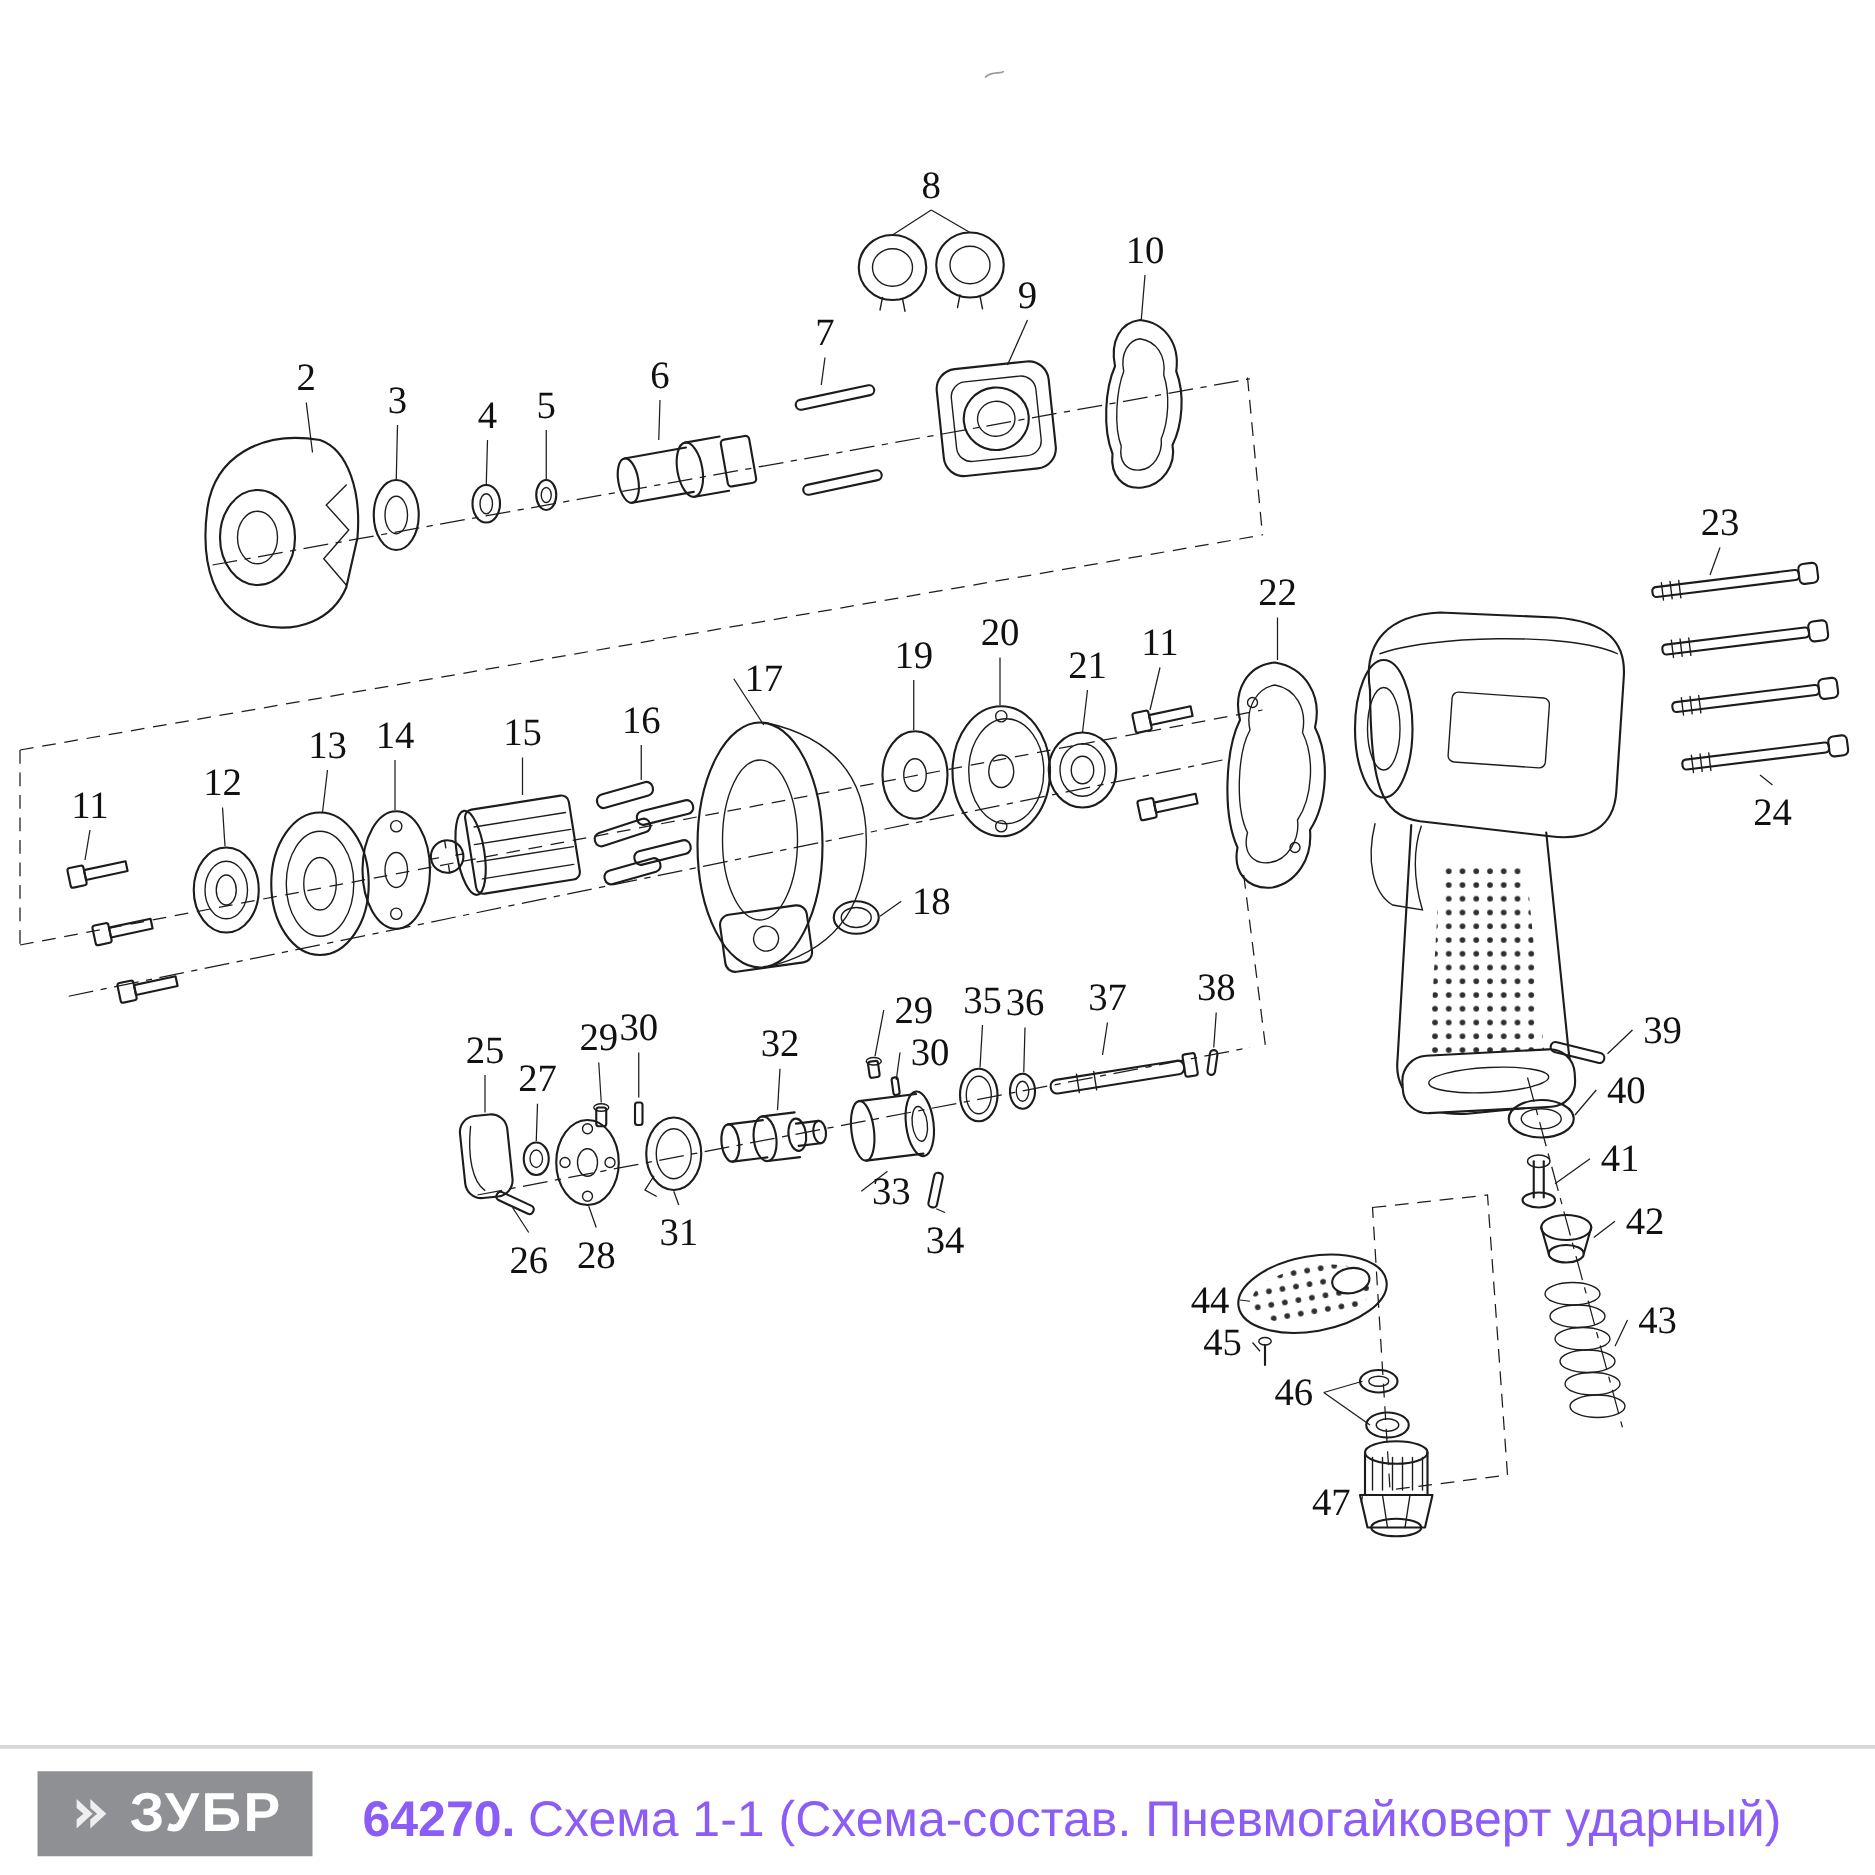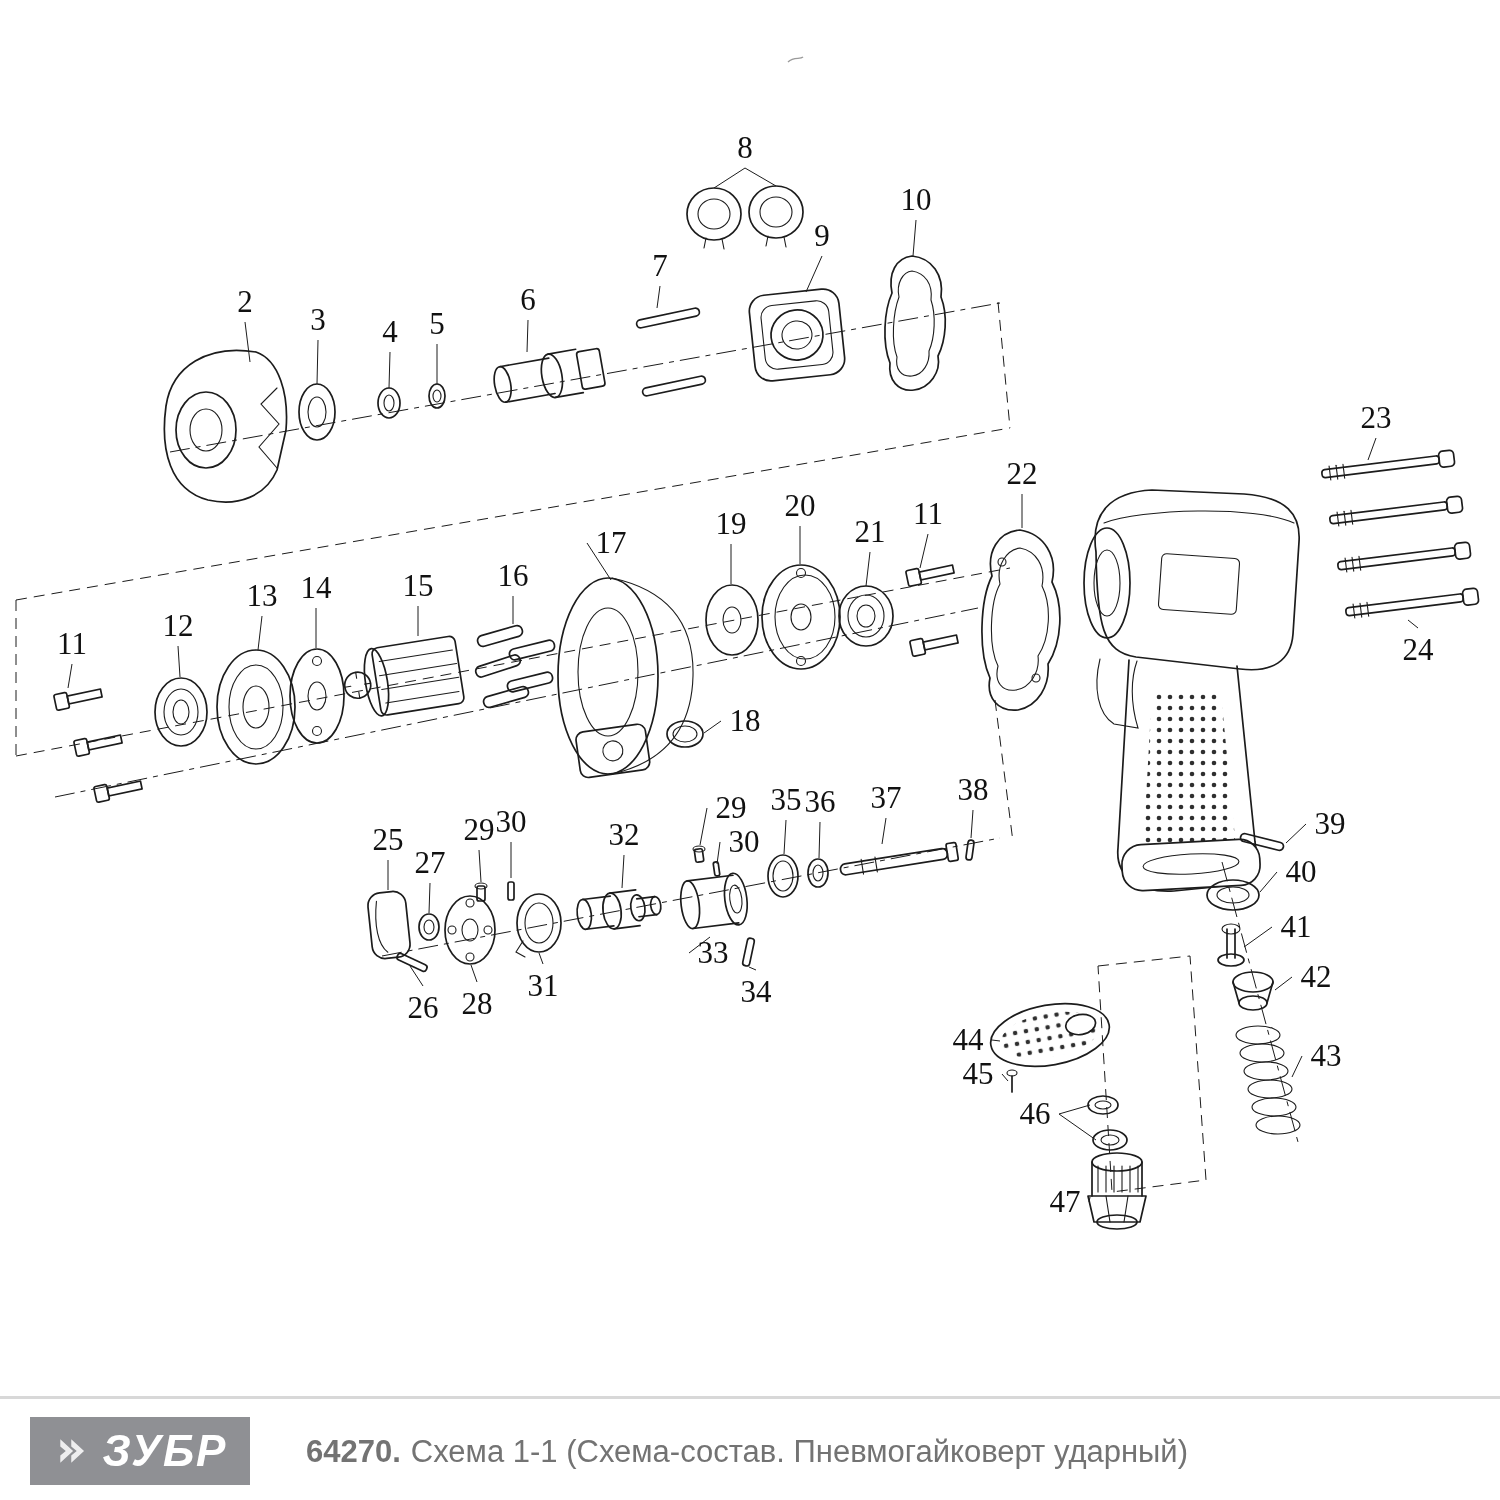--- a/index.html
+++ b/index.html
@@ -7,22 +7,22 @@
   .stroke{fill:none;stroke:#1c1c1c;stroke-width:1.7;stroke-linecap:round;stroke-linejoin:round;}
   .fillw{fill:#ffffff;stroke:#1c1c1c;stroke-width:1.7;}
   .thin{fill:none;stroke:#1c1c1c;stroke-width:1.1;stroke-linecap:round;}
   .axis{fill:none;stroke:#1c1c1c;stroke-width:1;stroke-dasharray:20 6 5 6;}
   .dash{fill:none;stroke:#1c1c1c;stroke-width:1;stroke-dasharray:11 7;}
   .faint{fill:none;stroke:#9a9a9a;stroke-width:1.4;}
   .callout-num{font-family:"Liberation Serif",serif;font-size:31px;fill:#111111;text-anchor:middle;}
   #callouts line{stroke:#1c1c1c;stroke-width:1;}
   .footer-rule{position:absolute;left:0;top:1396px;width:1500px;height:3px;background:#d8d8d8;}
   .logo{position:absolute;left:30px;top:1417px;width:220px;height:68px;background:#8f9094;display:flex;align-items:center;justify-content:center;gap:8px;}
-  .logo-text{color:#ffffff;font-weight:bold;font-size:44px;letter-spacing:2px;line-height:1;font-style:italic;}
-  .title{position:absolute;left:306px;top:1434px;font-size:31px;color:#737373;white-space:nowrap;}
+  .logo-text{color:#ffffff;font-weight:bold;font-size:44px;letter-spacing:2px;line-height:1;}
+  .title{position:absolute;left:290px;top:1434px;font-size:40px;color:#8b5cf6;white-space:nowrap;}
   .title b{margin-right:10px;}
 </style>
 </head>
 <body>
 
 <svg id="scene" width="1500" height="1500" viewBox="0 0 1500 1500" xmlns="http://www.w3.org/2000/svg">
   <defs>
     <pattern id="dots" width="11" height="11" patternUnits="userSpaceOnUse">
       <circle cx="4" cy="4" r="2.3" fill="#2f2f2f"></circle>
     </pattern>

